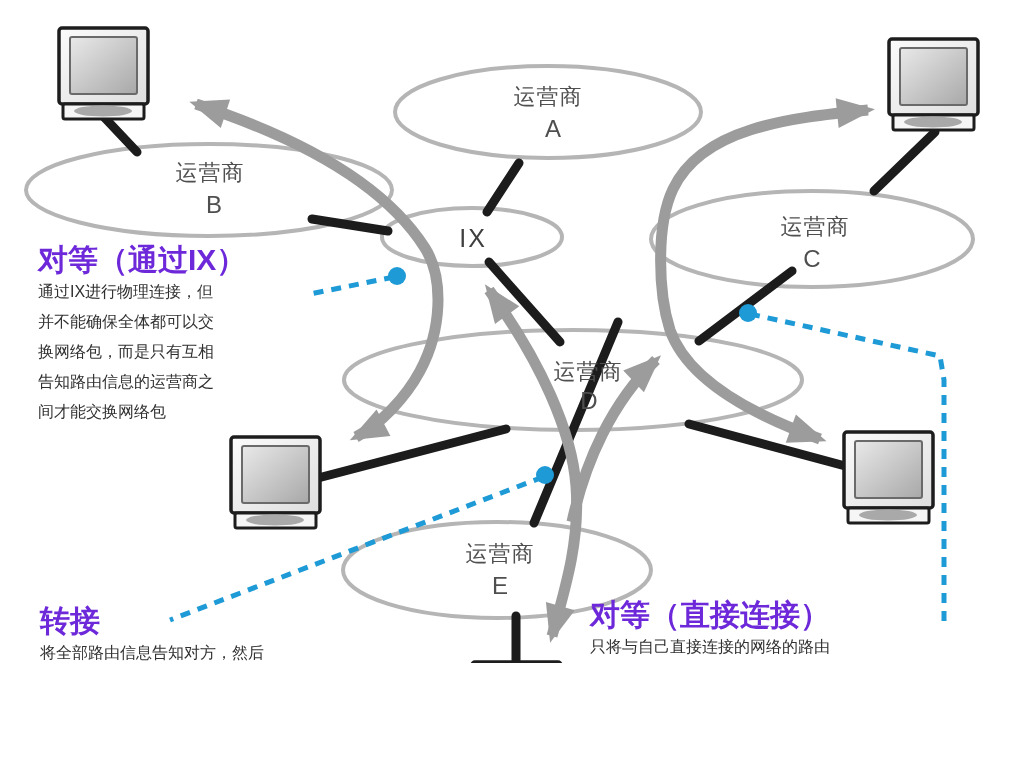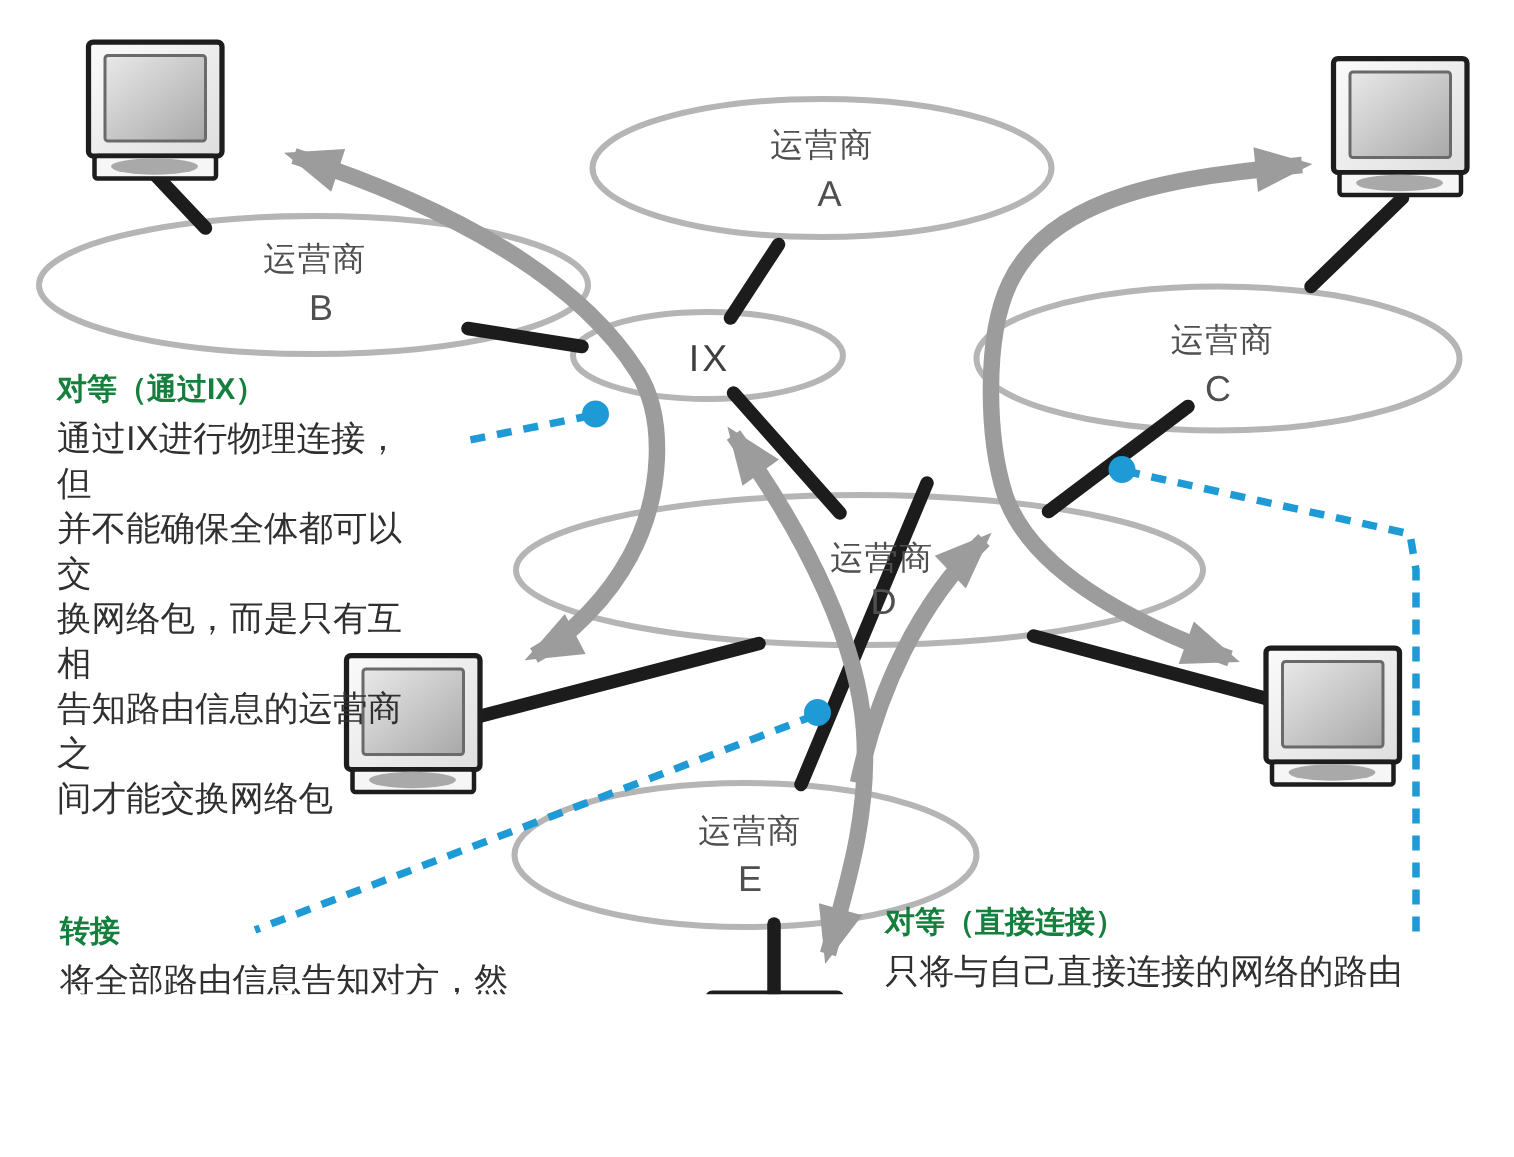--- a/index.html
+++ b/index.html
@@ -19,25 +19,25 @@
     font-family:"Liberation Sans","DejaVu Sans",sans-serif;
     font-size:24px;fill:#4f4f4f;
   }
   .ix-label{
     font-family:"Liberation Sans","DejaVu Sans",sans-serif;
     font-size:25px;fill:#3f3f3f;letter-spacing:2px;
   }
   .anno{position:absolute;}
   .anno h3{
     margin:0 0 4px 0;
-    font-size:20px;line-height:26px;font-weight:bold;color:#15803d;
+    font-size:30px;line-height:26px;font-weight:bold;color:#6d28d9;
   }
   .anno p{
     margin:0;
-    font-size:23px;line-height:30px;color:#303030;
+    font-size:16px;line-height:30px;color:#303030;
     white-space:pre-line;
   }
 </style>
 </head>
 <body>
 
 <div class="stage">
 
 <svg width="1009" height="771" viewBox="0 0 1009 771">
   <defs>

